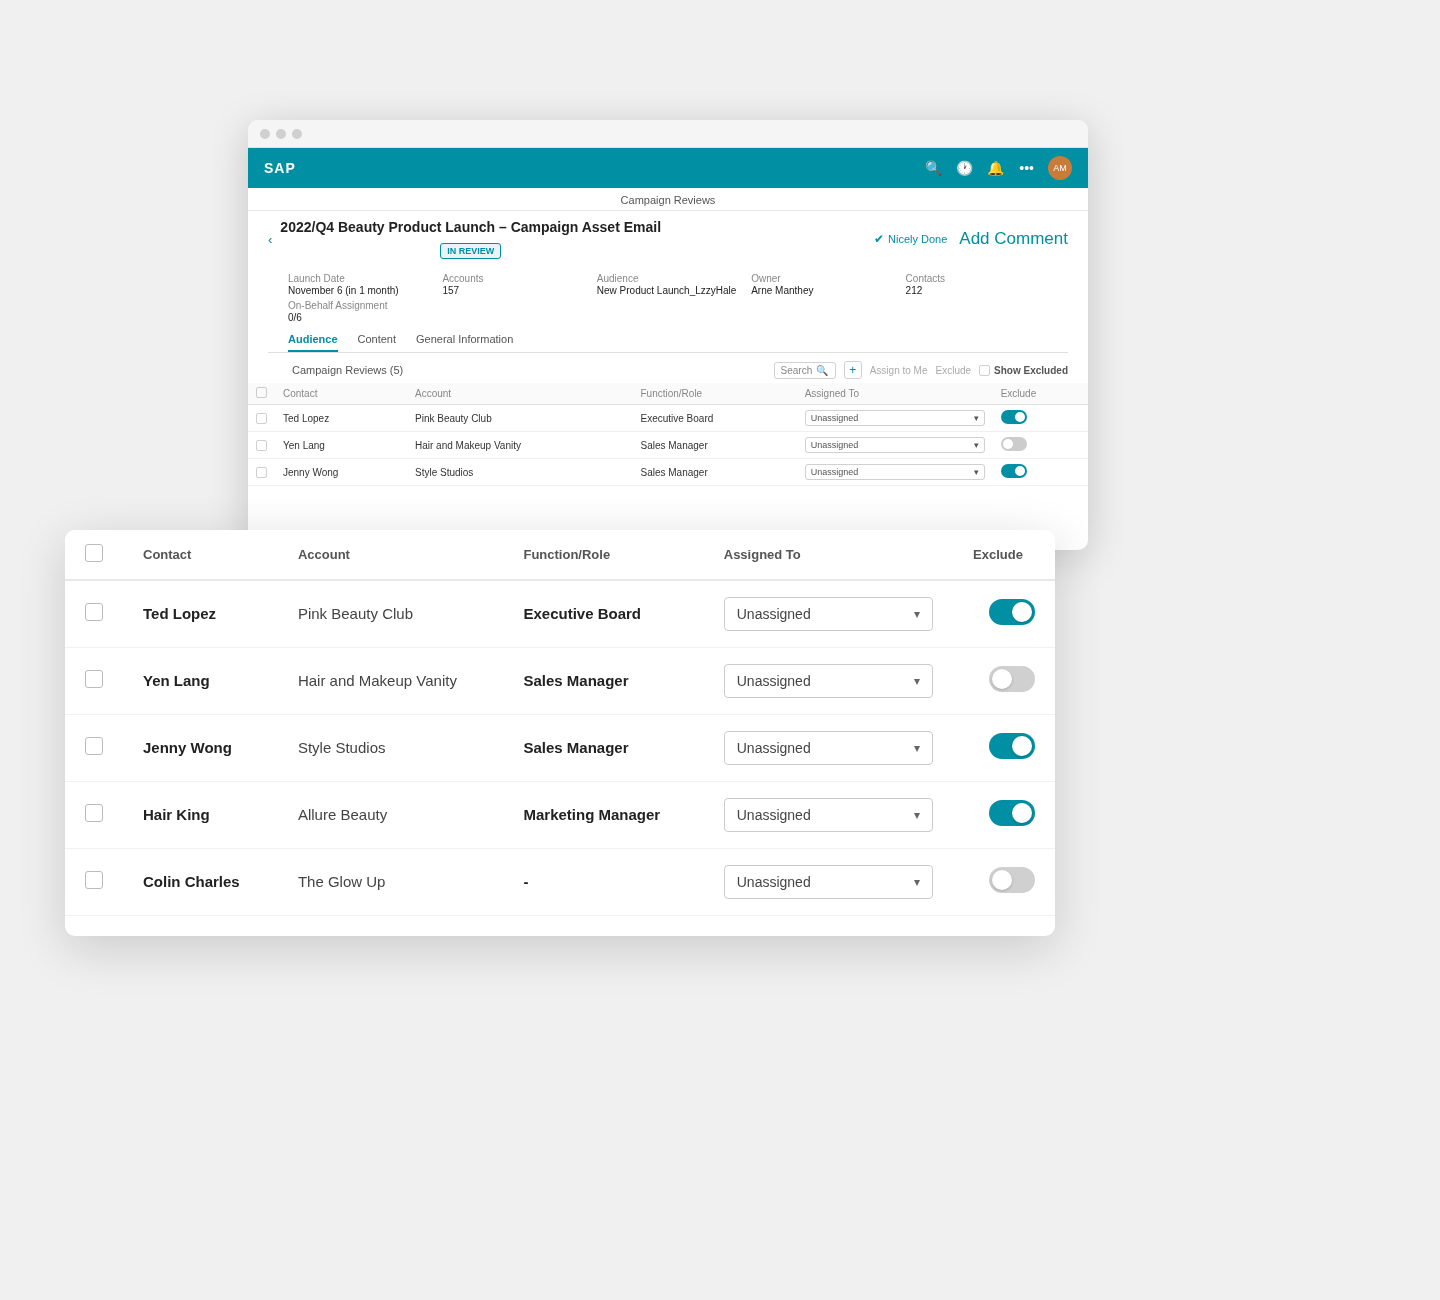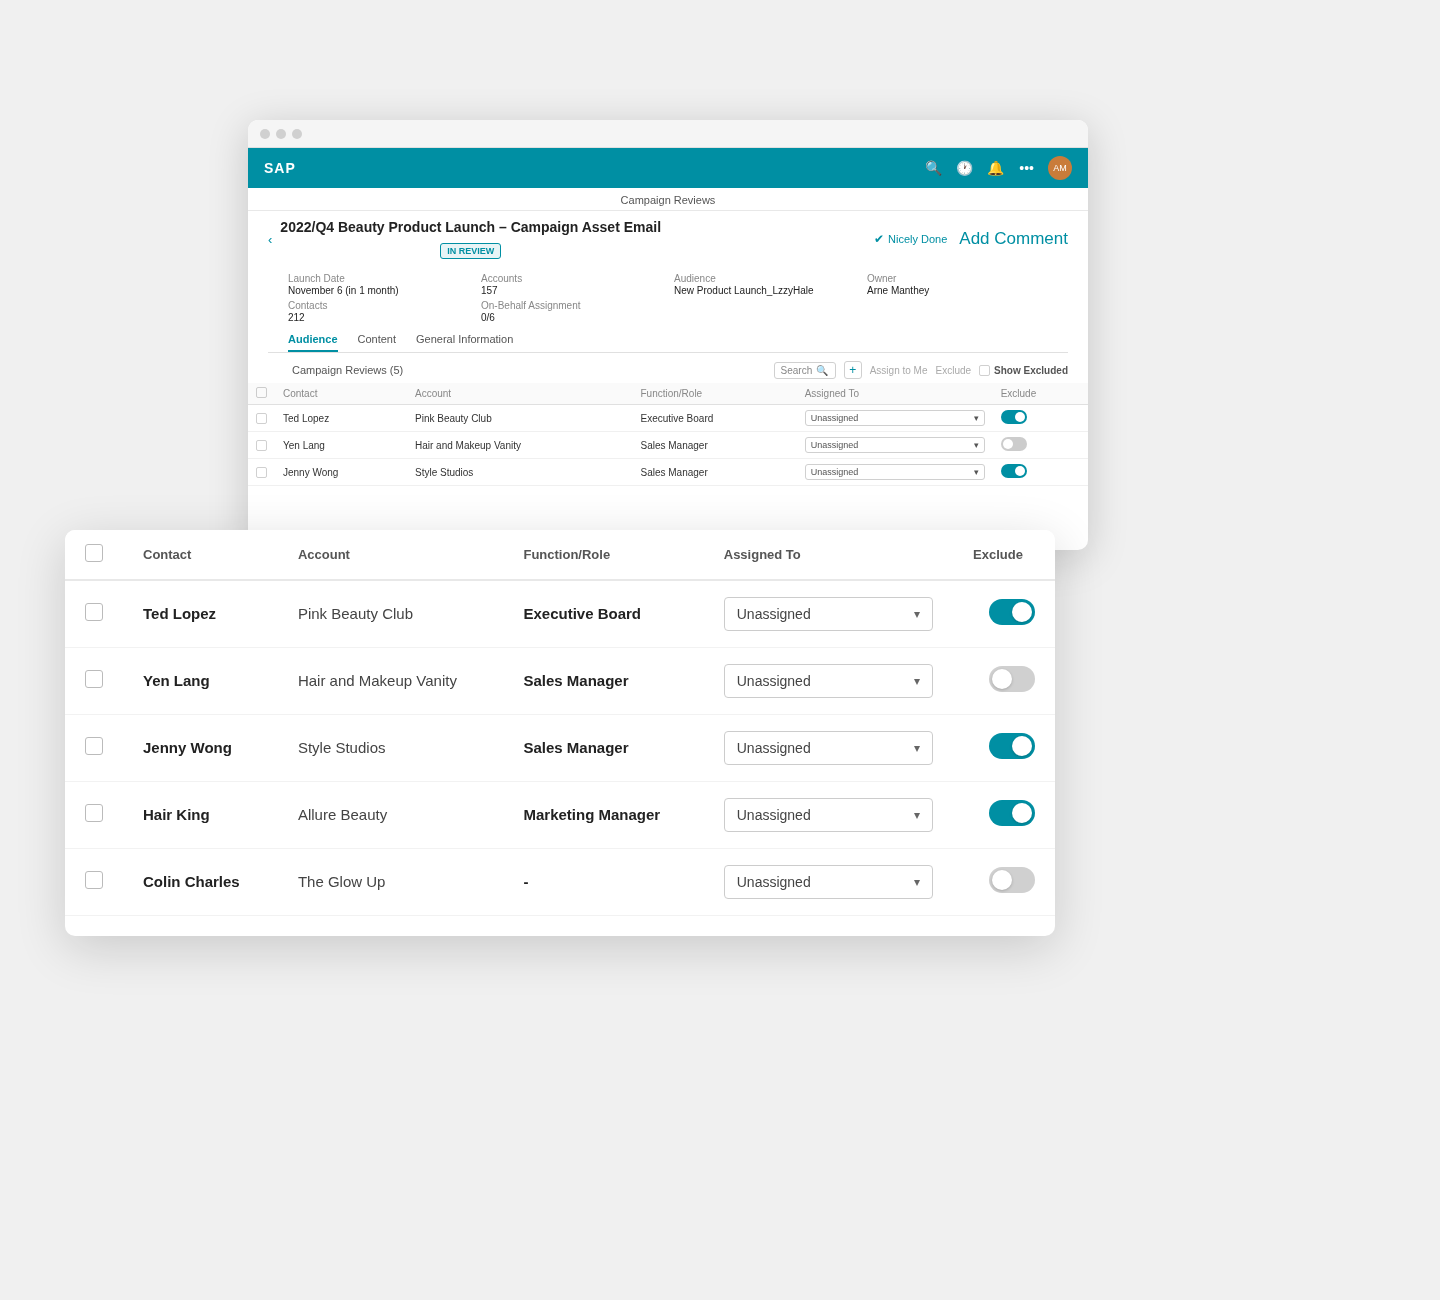--- a/index.html
+++ b/index.html
@@ -144,21 +144,21 @@
     .check-icon { color: #008fa3; font-size: 12px; }
     .add-comment-btn {
       color: #008fa3;
       font-size: 17px;
       cursor: pointer;
     }
 
     
     .meta-grid {
       display: grid;
-      grid-template-columns: repeat(4, 1fr);
+      grid-template-columns: repeat(5, 1fr);
       gap: 4px 12px;
       padding: 6px 20px;
       font-size: 10px;
     }
     .meta-label { color: #888; margin-bottom: 1px; }
     .meta-value { color: #222; font-size: 10px; }
 
     
     .tabs-row {
       display: flex;

